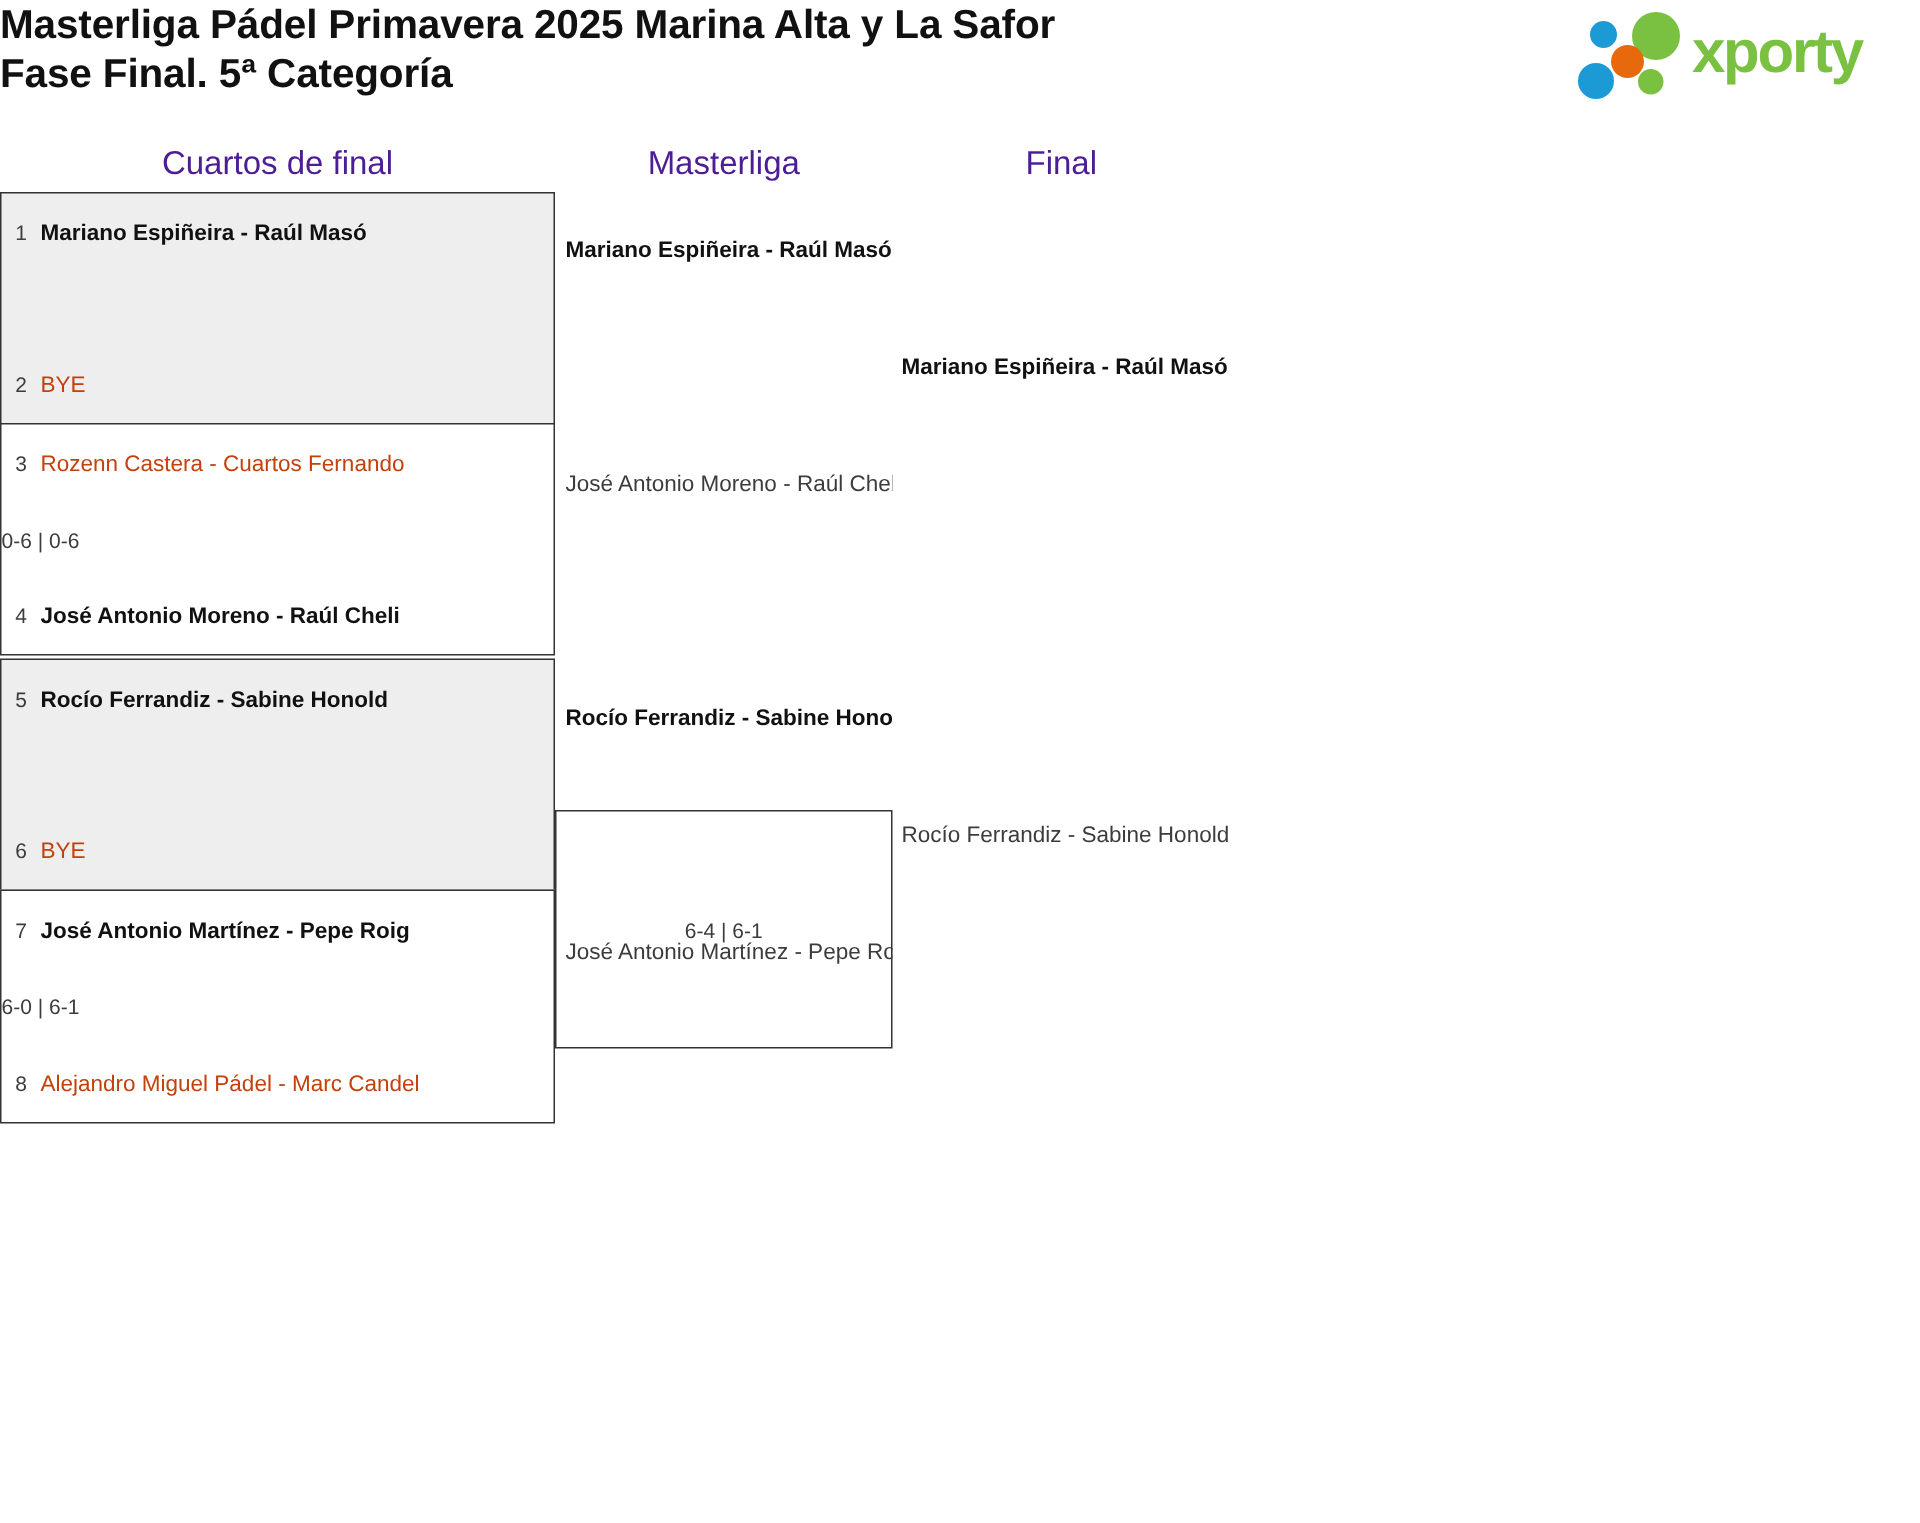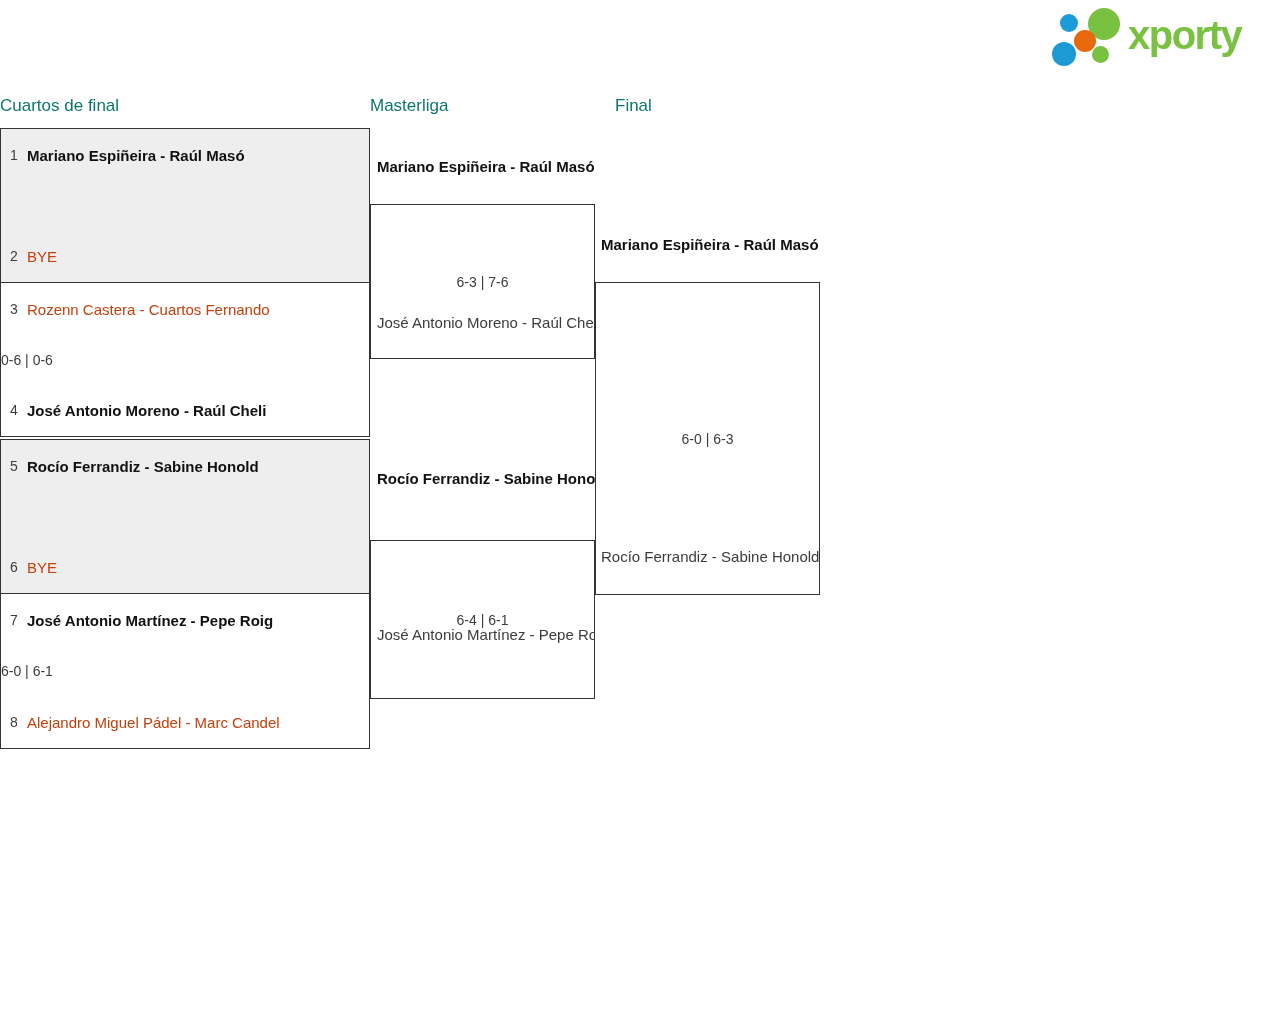--- a/index.html
+++ b/index.html
@@ -45,28 +45,29 @@
     font-weight: 700;
     color: #7ac142;
     letter-spacing: -1.5px;
     line-height: 62px;
   }
 
   
   .round-header {
     position: absolute;
     top: 96px;
-    font-size: 17px;
+    font-size: 22px;
     font-weight: 400;
-    color: #0f766e;
+    color: #4c1d95;
+    text-align: center;
     white-space: nowrap;
   }
   .rh-qf { left: 0px;   width: 370px; }
   .rh-sf { left: 370px; width: 225px; }
-  .rh-f  { left: 615px; width: 225px; }
+  .rh-f  { left: 595px; width: 225px; }
 
   
   .bracket { position: absolute; left: 0px; top: 128px; width: 840px; height: 630px; }
 
   
   .qf-block {
     position: absolute;
     left: 0px;
     width: 370px;
     border: 1px solid #333333;
@@ -157,20 +158,24 @@
   .sf2-top    { left: 377px; top: 339px; width: 218px; }
   .sf2-bottom { left: 377px; top: 495px; width: 218px; }
   .f-top      { left: 601px; top: 105px; width: 219px; }
   .f-bottom   { left: 601px; top: 417px; width: 219px; }
 </style>
 </head>
 <body>
 
 <div id="root">
 
+  <div class="page-title">
+    <span class="title-line">Masterliga Pádel Primavera 2025 Marina Alta y La Safor</span>
+    <span class="title-line">Fase Final. 5ª Categoría</span>
+  </div>
 
   <div class="logo">
     <div class="logo-dots">
       <span class="dot dot-blue-tl"></span>
       <span class="dot dot-green-big"></span>
       <span class="dot dot-orange"></span>
       <span class="dot dot-blue-bl"></span>
       <span class="dot dot-green-sm"></span>
     </div>
     <div class="logo-word">xporty</div>
@@ -223,32 +228,26 @@
         <span class="seed">7</span>
         <span class="team winner">José Antonio Martínez - Pepe Roig</span>
       </div>
       <div class="qf-score">6-0 | 6-1</div>
       <div class="qf-row qf-row-bottom">
         <span class="seed">8</span>
         <span class="team">Alejandro Miguel Pádel - Marc Candel</span>
       </div>
     </div>
 
-    <div class="conn-box sf-box-1">
-      <div class="conn-score">6-3 | 7-6</div>
-    </div>
     <div class="adv-label winner sf1-top">Mariano Espiñeira - Raúl Masó</div>
     <div class="adv-label sf1-bottom">José Antonio Moreno - Raúl Cheli</div>
 
     <div class="conn-box sf-box-2">
       <div class="conn-score">6-4 | 6-1</div>
     </div>
     <div class="adv-label winner sf2-top">Rocío Ferrandiz - Sabine Honold</div>
     <div class="adv-label sf2-bottom">José Antonio Martínez - Pepe Roig</div>
 
-    <div class="conn-box f-box">
-      <div class="conn-score">6-0 | 6-3</div>
-    </div>
     <div class="adv-label winner f-top">Mariano Espiñeira - Raúl Masó</div>
     <div class="adv-label f-bottom">Rocío Ferrandiz - Sabine Honold</div>
 
   </div>
 </div>
 
 </body></html>

